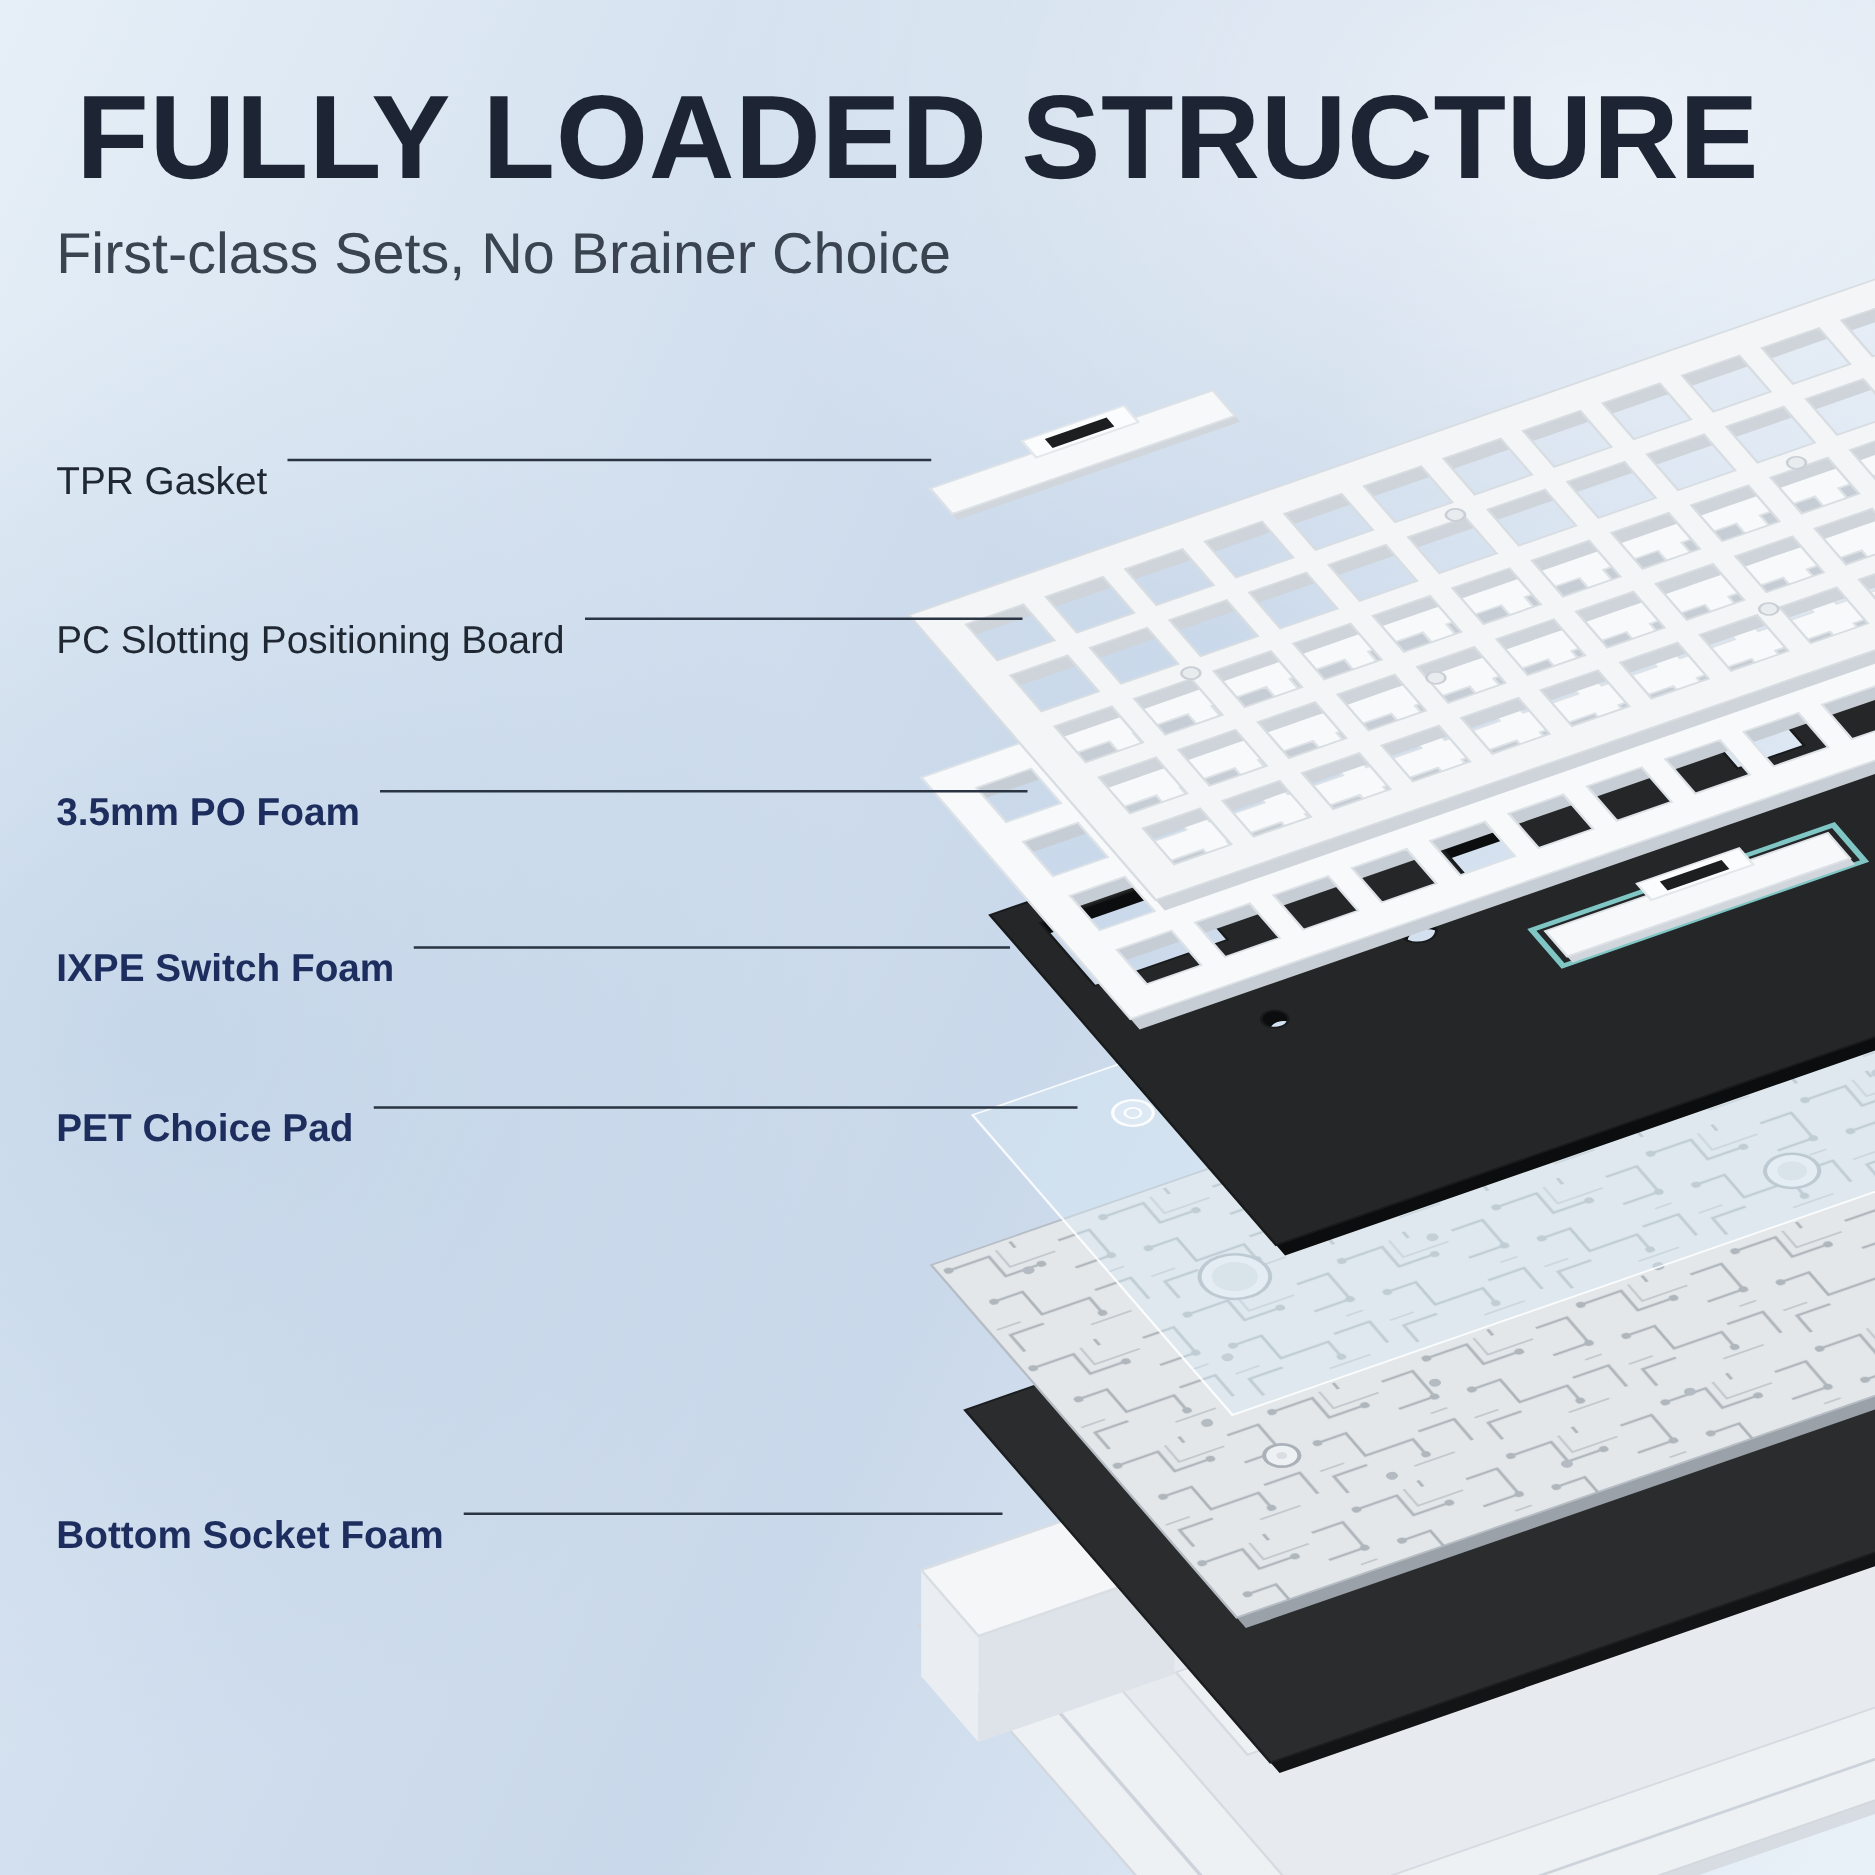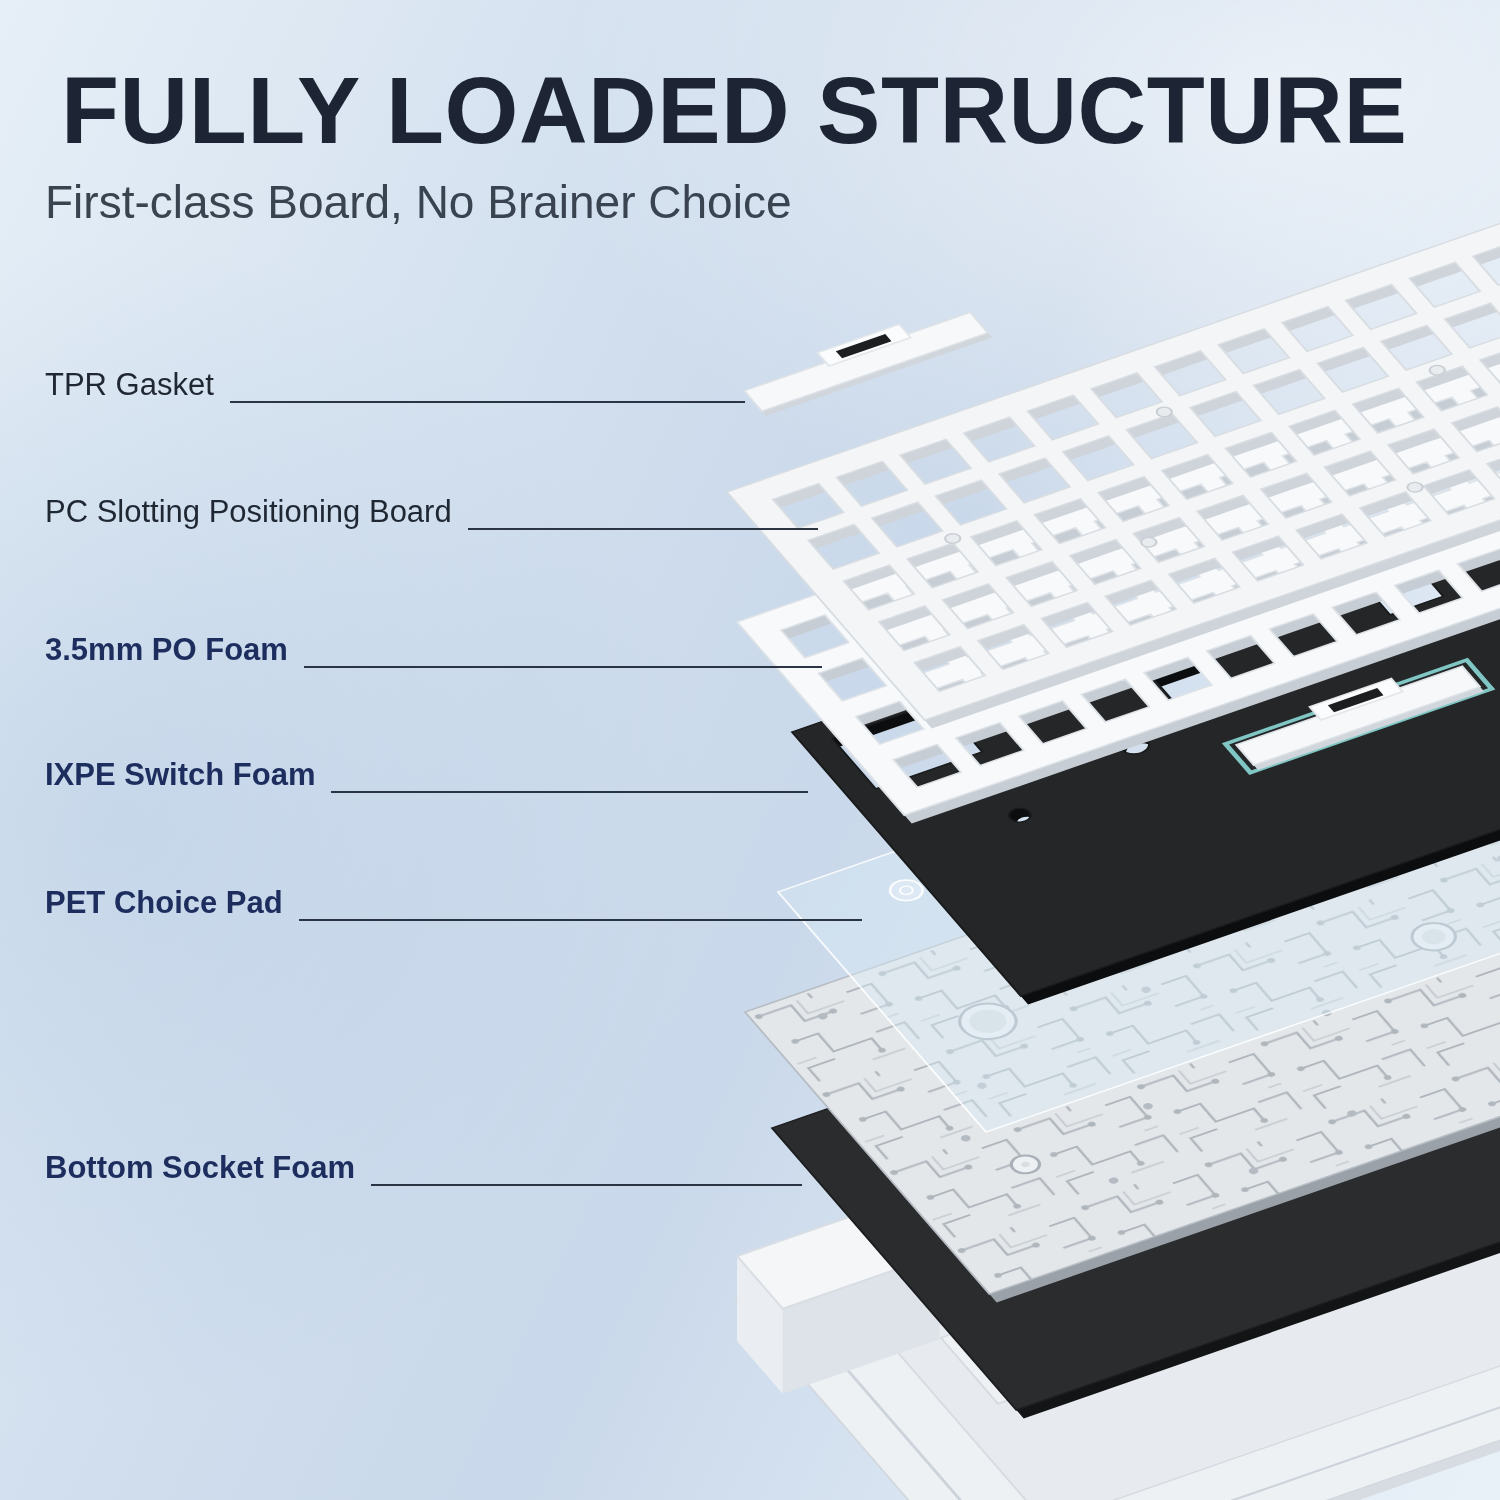--- a/index.html
+++ b/index.html
@@ -8,21 +8,21 @@
     font-family:"Liberation Sans",sans-serif;
     background:
       radial-gradient(1200px 800px at 85% 6%, rgba(255,255,255,.6), rgba(255,255,255,0) 60%),
       radial-gradient(900px 900px at 8% 55%, rgba(176,199,224,.45), rgba(176,199,224,0) 65%),
       linear-gradient(115deg,#e6eff7 0%,#cfdded 38%,#c9d8ea 55%,#dce7f3 78%,#e9f1f8 100%);
   }
   #layers{position:absolute;left:0;top:0;z-index:1;}
   .header{position:absolute;left:45px;top:46px;z-index:2;}
   .title{margin:16px;font-size:95px;font-weight:bold;color:var(--title,#1d2534);letter-spacing:.5px;line-height:1.02;white-space:nowrap;}
   .subtitle{margin-top:12px;font-size:46px;color:var(--subtitle,#3a4451);}
-  .label-row{position:absolute;left:45px;display:flex;align-items:flex-end;transform:translateY(-50%);z-index:2;}
+  .label-row{position:absolute;left:45px;display:flex;align-items:flex-start;transform:translateY(-50%);z-index:2;}
   .label-text{font-size:31px;white-space:nowrap;}
   .reg{color:var(--label_regular,#1f2733);}
   .emph{color:var(--label_emphasis,#1c2d5e);font-weight:bold;}
   .leader{flex:1;height:2px;background:var(--leader_line,#2b3442);margin-left:16px;}
 </style>
 </head>
 <body>
 
 <div class="stage">
 
@@ -116,21 +116,21 @@
   <rect x="-8" y="2" width="254" height="48" fill="none" stroke="#8fe3e0" stroke-width="5" opacity="0.85"></rect>
   <rect x="0" y="16" width="238" height="34" fill="#d0d6dc"></rect>
   <rect x="0" y="8" width="238" height="34" fill="#f6f8fa" stroke="#dde2e7" stroke-width="2"></rect>
   <rect x="86" y="-8" width="86" height="22" fill="#fbfcfd" stroke="#e2e7eb" stroke-width="2"></rect>
   <rect x="102" y="-2" width="52" height="12" fill="#1c1e20"></rect>
 </g>
     </svg>
 
   <div class="header">
     <h1 class="title">FULLY LOADED STRUCTURE</h1>
-    <div class="subtitle">First-class Board, No Brainer Choice</div>
+    <div class="subtitle">First-class Sets, No Brainer Choice</div>
   </div>
 
   <div class="label-row" style="top:385px;width:700px">
     <span class="label-text reg">TPR Gasket</span>
     <div class="leader"></div>
   </div>
   <div class="label-row" style="top:512px;width:773px">
     <span class="label-text reg">PC Slotting Positioning Board</span>
     <div class="leader"></div>
   </div>
@@ -139,18 +139,18 @@
     <div class="leader"></div>
   </div>
   <div class="label-row" style="top:775px;width:763px">
     <span class="label-text emph">IXPE Switch Foam</span>
     <div class="leader"></div>
   </div>
   <div class="label-row" style="top:903px;width:817px">
     <span class="label-text emph">PET Choice Pad</span>
     <div class="leader"></div>
   </div>
-  <div class="label-row" style="top:1168px;width:757px">
+  <div class="label-row" style="top:1228px;width:757px">
     <span class="label-text emph">Bottom Socket Foam</span>
     <div class="leader"></div>
   </div>
 
 </div>
 
 </body></html>

